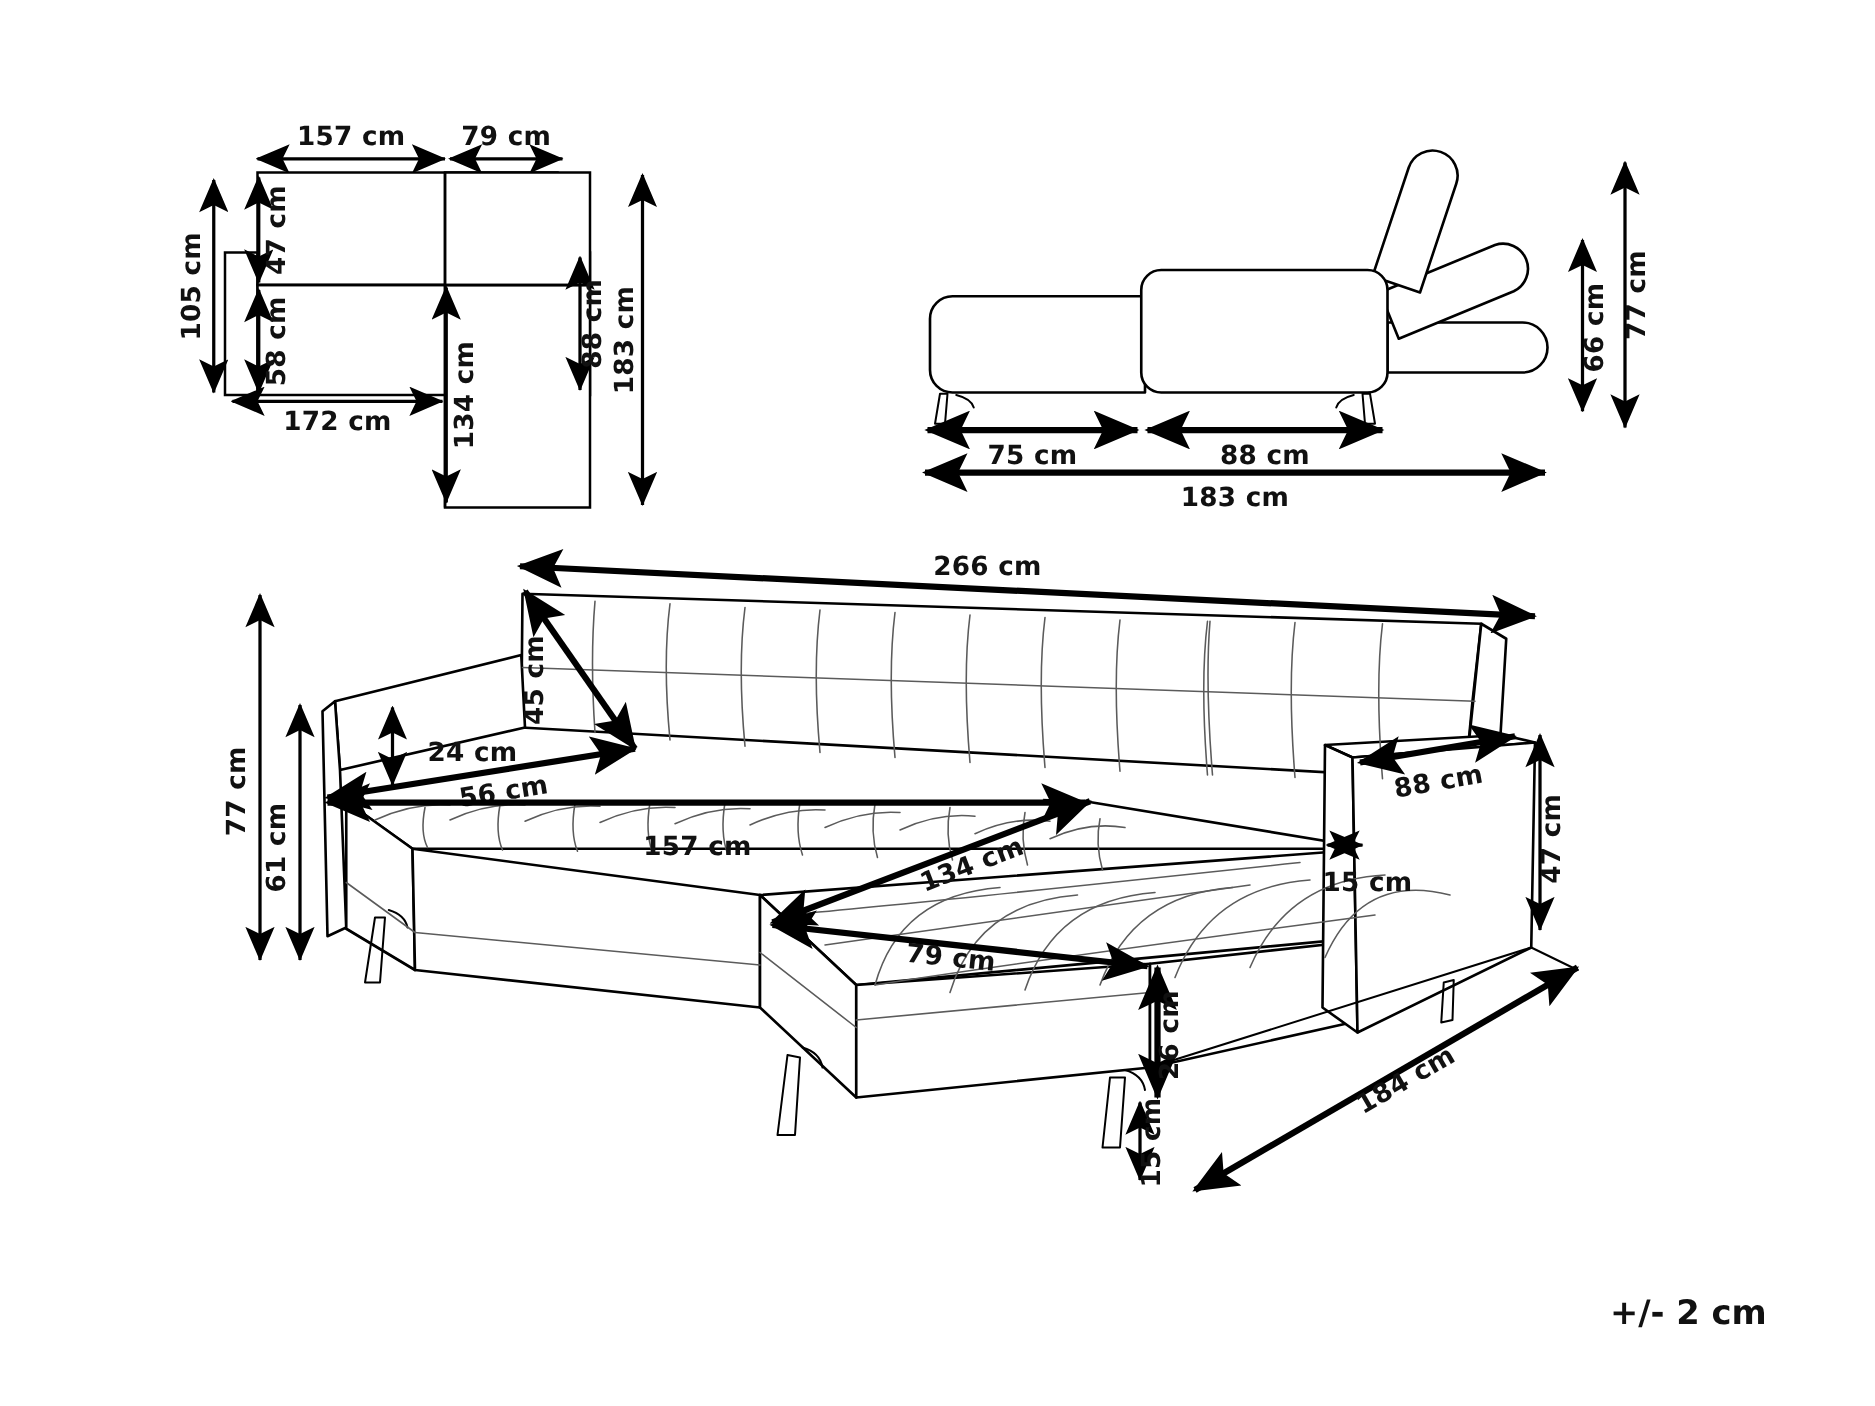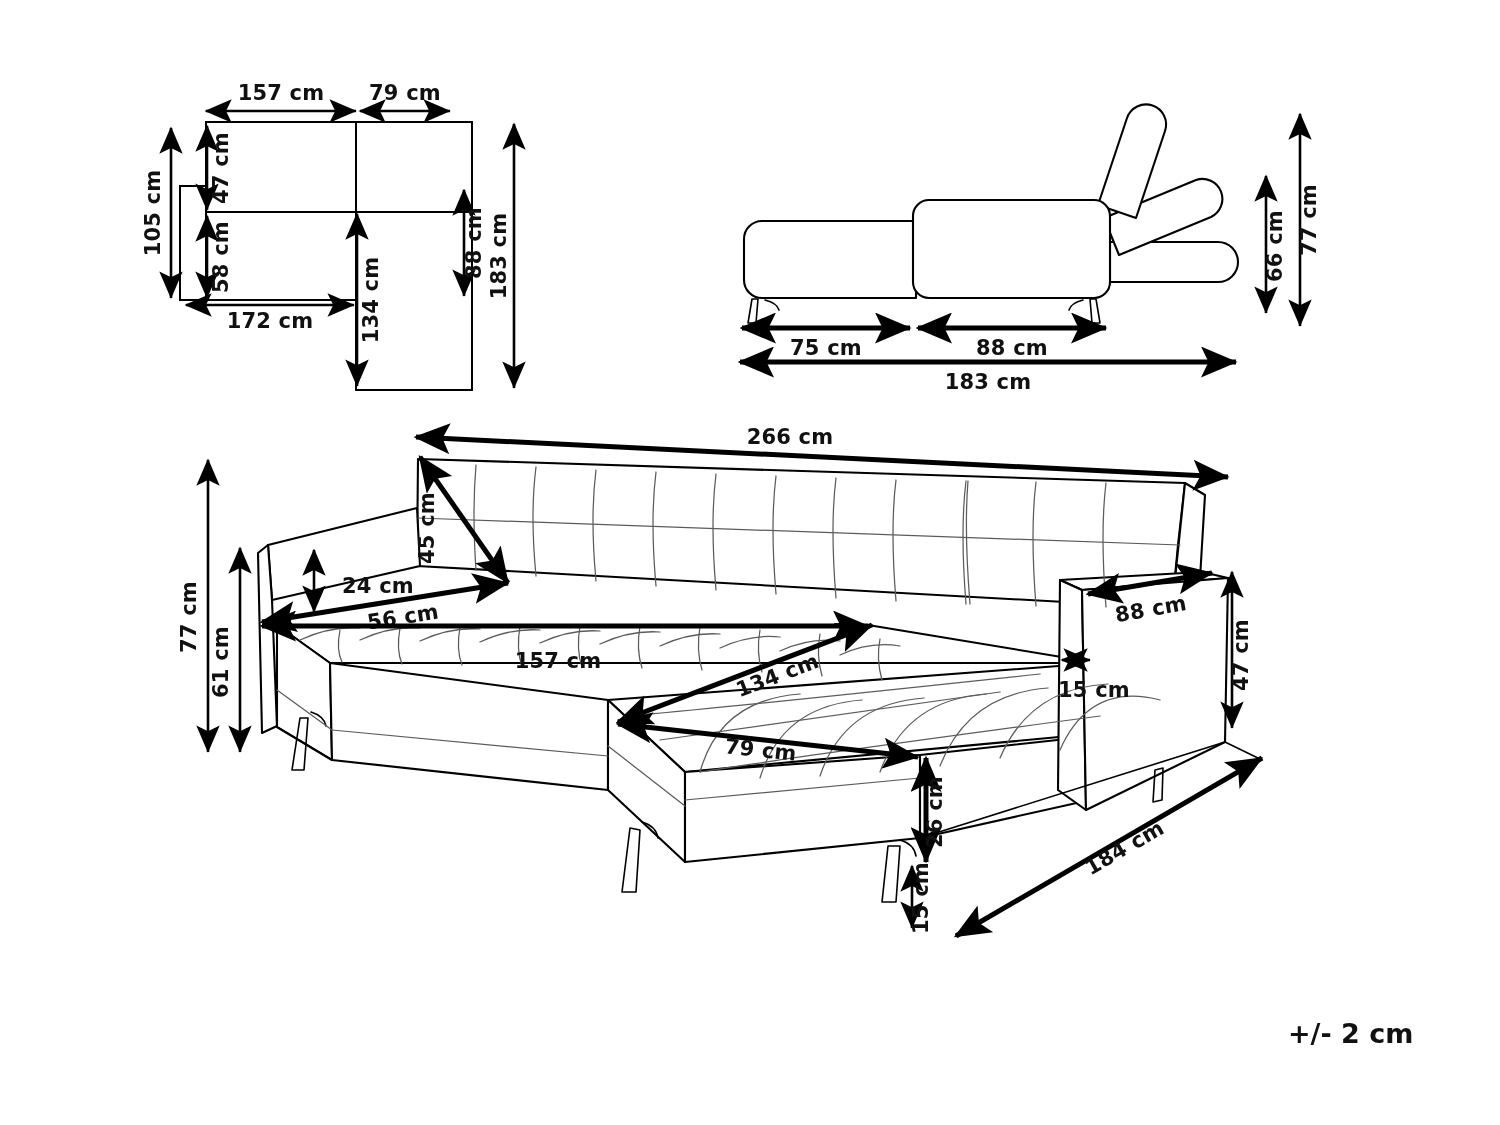--- a/index.html
+++ b/index.html
@@ -9,21 +9,21 @@
   }
   body {
     width: 1500px;
     height: 1125px;
     font-family: "Liberation Sans", sans-serif;
     overflow: hidden;
     position: relative;
   }
   #sheet {
     position: absolute;
-    left: 0; top: 0;
+    left: 0; top: 16px;
     width: 1500px;
     height: 1090px;
   }
   svg { display: block; }
   .furn {
     fill: #ffffff;
     stroke: #000000;
     stroke-width: 2.1;
     stroke-linejoin: round;
     stroke-linecap: round;

